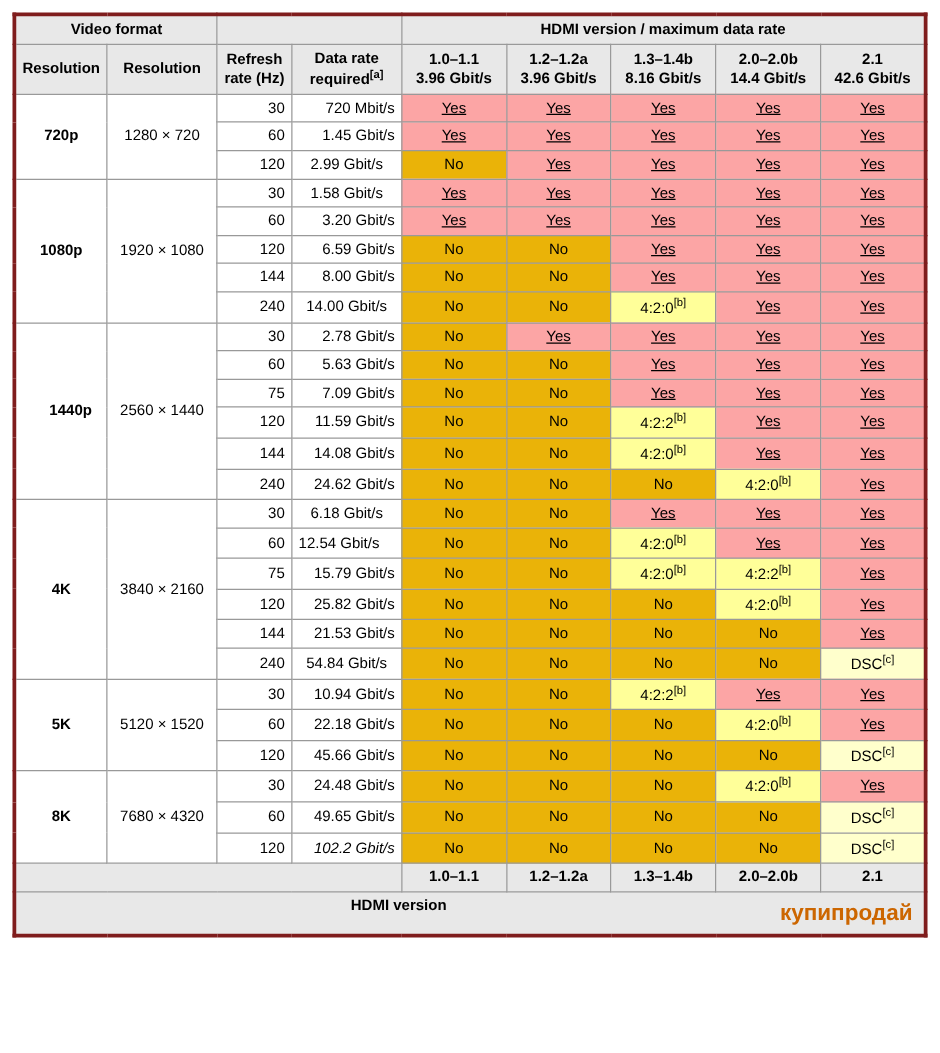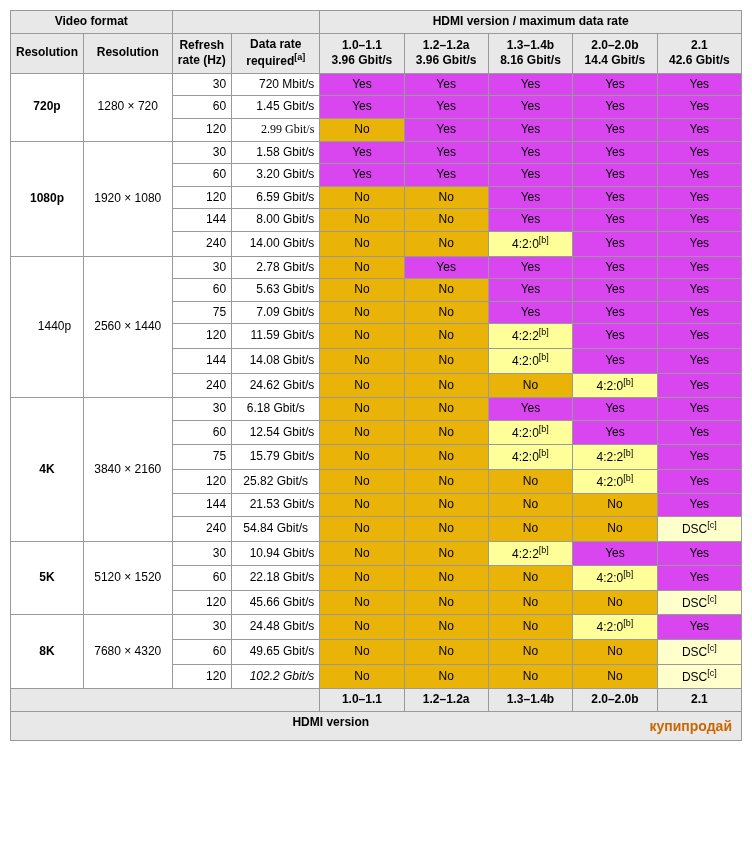--- a/index.html
+++ b/index.html
@@ -10,53 +10,53 @@
       display: flex;
       justify-content: center;
       padding: 10px;
     }
     .table-wrapper {
       width: 732px;
     }
     table {
       border-collapse: collapse;
       width: 100%;
-      border: 1px solid #7f1d1d;
+      border: 3px solid #7f1d1d;
     }
     th, td {
       border: 1px solid #999;
       padding: 3px 5px;
       text-align: center;
       vertical-align: middle;
       line-height: 1.3;
     }
     .header-group {
       background: #e8e8e8;
       font-weight: bold;
     }
     .col-shorthand { width: 68px; }
     .col-resolution { width: 90px; }
     .col-refresh { width: 60px; }
     .col-datarate { width: 90px; }
     .col-hdmi { width: 88px; }
 
-    .yes-green { background-color: #d946ef; }
+    .yes-green { background-color: #fca5a5; text-decoration: underline; }
     .no-red { background-color: #eab308; }
     .partial-yellow { background-color: #ffff99; }
     .partial-lightyellow { background-color: #ffffcc; }
 
     sup { font-size: 9px; }
     .bottom-label {
       background: #e8e8e8;
       font-weight: bold;
     }
     .watermark-text {
       color: #cc6600;
       font-weight: bold;
-      font-size: 14px;
+      font-size: 18px;
       float: right;
       padding: 2px 4px;
     }
   </style>
 </head>
 <body>
 
 <div class="table-wrapper">
   <table>
     <thead>
@@ -115,32 +115,32 @@
           <td style="text-align: right;">60</td>
           <td style="text-align: right;">1.45 Gbit/s</td>
           <td class="yes-green">Yes</td>
           <td class="yes-green">Yes</td>
           <td class="yes-green">Yes</td>
           <td class="yes-green">Yes</td>
           <td class="yes-green">Yes</td>
         </tr>
         <tr>
           <td style="text-align: right;">120</td>
-          <td style="text-align: right; font-family: Liberation Serif, serif;">2.99 Gbit/s</td>
+          <td style="text-align: center;">2.99 Gbit/s</td>
           <td class="no-red">No</td>
           <td class="yes-green">Yes</td>
           <td class="yes-green">Yes</td>
           <td class="yes-green">Yes</td>
           <td class="yes-green">Yes</td>
         </tr>
         <tr>
           <td rowspan="5" style="font-weight: bold;">1080p</td>
           <td rowspan="5">1920 × 1080</td>
           <td style="text-align: right;">30</td>
-          <td style="text-align: right; margin-top: 47px;">1.58 Gbit/s</td>
+          <td style="text-align: center; margin-top: 47px;">1.58 Gbit/s</td>
           <td class="yes-green">Yes</td>
           <td class="yes-green">Yes</td>
           <td class="yes-green">Yes</td>
           <td class="yes-green">Yes</td>
           <td class="yes-green">Yes</td>
         </tr>
         <tr>
           <td style="text-align: right;">60</td>
           <td style="text-align: right;">3.20 Gbit/s</td>
           <td class="yes-green">Yes</td>
@@ -162,29 +162,29 @@
           <td style="text-align: right;">144</td>
           <td style="text-align: right;">8.00 Gbit/s</td>
           <td class="no-red">No</td>
           <td class="no-red">No</td>
           <td class="yes-green">Yes</td>
           <td class="yes-green">Yes</td>
           <td class="yes-green">Yes</td>
         </tr>
         <tr>
           <td style="text-align: right;">240</td>
-          <td style="text-align: right;">14.00 Gbit/s</td>
-          <td class="no-red">No</td>
-          <td class="no-red">No</td>
-          <td class="partial-yellow">4:2:0<sup>[b]</sup></td>
-          <td class="yes-green">Yes</td>
-          <td class="yes-green">Yes</td>
-        </tr>
-        <tr>
-          <td rowspan="6" style="font-weight: normal; padding-left: 20px;">1440p</td>
+          <td style="">14.00 Gbit/s</td>
+          <td class="no-red">No</td>
+          <td class="no-red">No</td>
+          <td class="partial-yellow">4:2:0<sup>[b]</sup></td>
+          <td class="yes-green">Yes</td>
+          <td class="yes-green">Yes</td>
+        </tr>
+        <tr>
+          <td rowspan="6" style="font-weight: bold; padding-left: 20px;">1440p</td>
           <td rowspan="6">2560 × 1440</td>
           <td style="text-align: right;">30</td>
           <td style="text-align: right;">2.78 Gbit/s</td>
           <td class="no-red">No</td>
           <td class="yes-green">Yes</td>
           <td class="yes-green">Yes</td>
           <td class="yes-green">Yes</td>
           <td class="yes-green">Yes</td>
         </tr>
         <tr>
@@ -238,39 +238,39 @@
           <td style="text-align: right;">30</td>
           <td style="text-align: center;">6.18 Gbit/s</td>
           <td class="no-red">No</td>
           <td class="no-red">No</td>
           <td class="yes-green">Yes</td>
           <td class="yes-green">Yes</td>
           <td class="yes-green">Yes</td>
         </tr>
         <tr>
           <td style="text-align: right;">60</td>
-          <td style="text-align: right;">12.54 Gbit/s</td>
+          <td style="text-align: left;">12.54 Gbit/s</td>
           <td class="no-red">No</td>
           <td class="no-red">No</td>
           <td class="partial-yellow">4:2:0<sup>[b]</sup></td>
           <td class="yes-green">Yes</td>
           <td class="yes-green">Yes</td>
         </tr>
         <tr>
           <td style="text-align: right;">75</td>
           <td style="text-align: right;">15.79 Gbit/s</td>
           <td class="no-red">No</td>
           <td class="no-red">No</td>
           <td class="partial-yellow">4:2:0<sup>[b]</sup></td>
           <td class="partial-yellow">4:2:2<sup>[b]</sup></td>
           <td class="yes-green">Yes</td>
         </tr>
         <tr>
           <td style="text-align: right;">120</td>
-          <td style="text-align: center;">25.82 Gbit/s</td>
+          <td style="text-align: right;">25.82 Gbit/s</td>
           <td class="no-red">No</td>
           <td class="no-red">No</td>
           <td class="no-red">No</td>
           <td class="partial-yellow">4:2:0<sup>[b]</sup></td>
           <td class="yes-green">Yes</td>
         </tr>
         <tr>
           <td style="text-align: right;">144</td>
           <td style="text-align: right;">21.53 Gbit/s</td>
           <td class="no-red">No</td>

